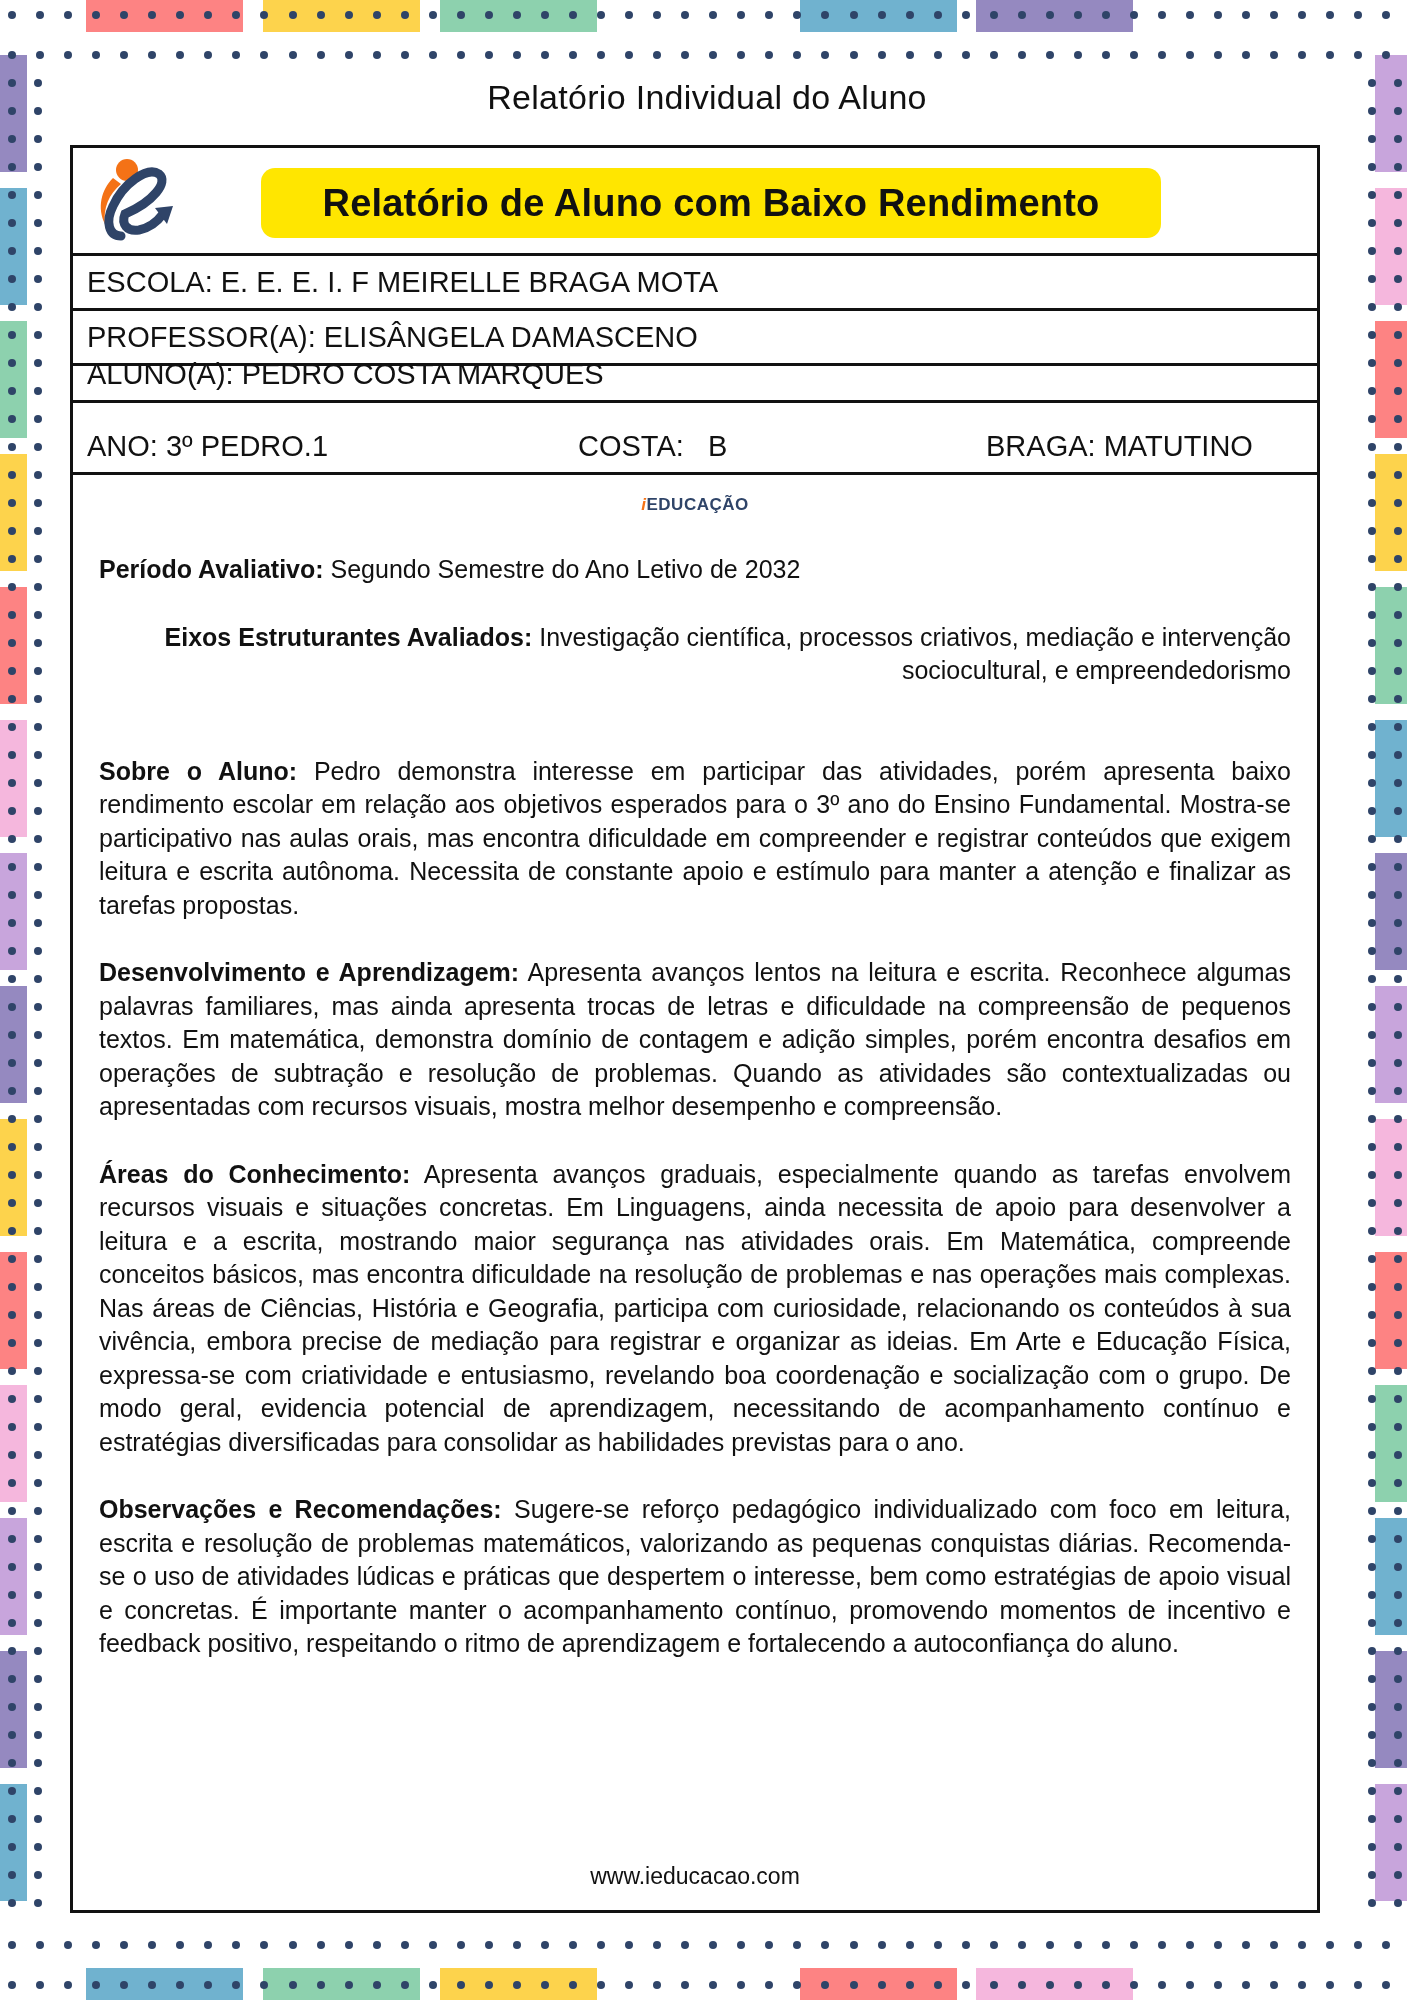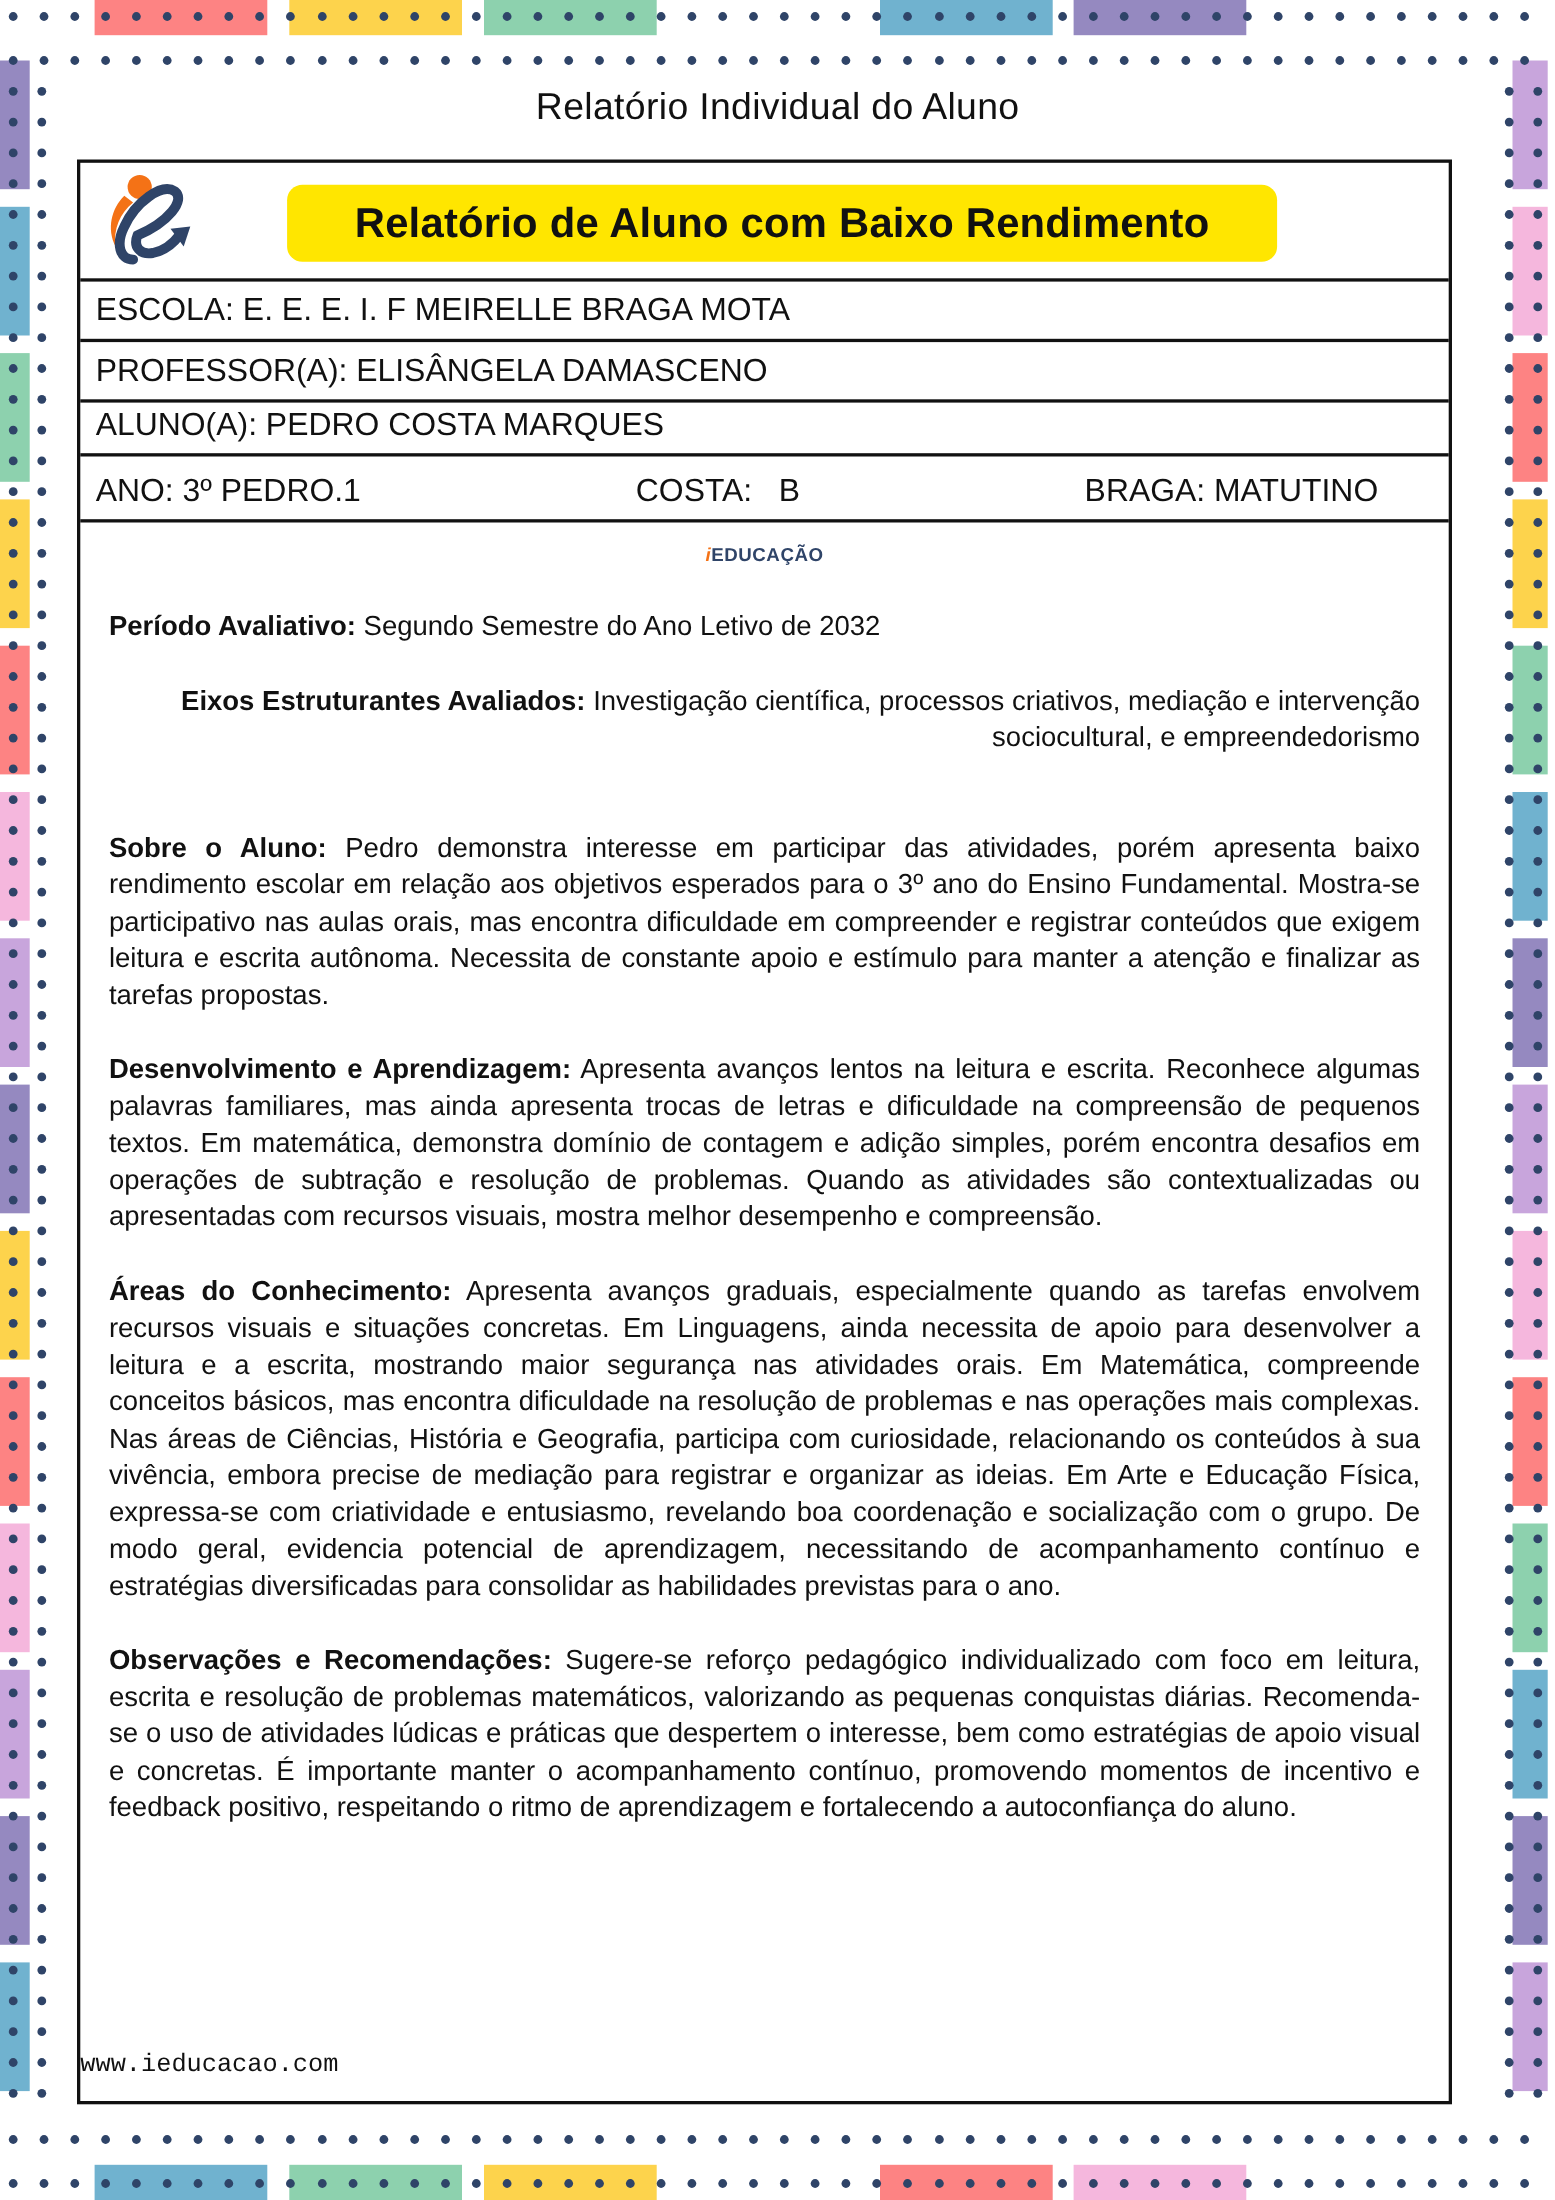--- a/index.html
+++ b/index.html
@@ -13,31 +13,31 @@
          border:3px solid #111; box-sizing:border-box; background:#fff; }
   .hdr { position:absolute; left:0; top:0; width:100%; height:108px; border-bottom:3px solid #111; box-sizing:border-box; }
   .logo { position:absolute; left:18px; top:8px; width:95px; height:92px; }
   .banner { position:absolute; left:188px; top:20px; width:900px; height:70px; background:#ffe600;
             border-radius:14px; display:flex; align-items:center; justify-content:center;
             font-weight:bold; font-size:38px; color:#111; letter-spacing:0.2px; }
   .row { position:absolute; left:0; width:100%; border-bottom:3px solid #111; box-sizing:border-box;
          font-size:29px; padding-left:14px; display:flex; align-items:center; color:#111; }
   .r1 { top:108px; height:55px; }
   .r2 { top:163px; height:55px; }
-  .r3 { top:212px; height:55px; }
+  .r3 { top:200px; height:55px; }
   .r4 { top:273px; height:54px; }
   .r4 span { position:absolute; }
   .brand { position:absolute; top:347px; left:0; width:100%; text-align:center; font-weight:bold;
            font-size:17px; color:#2f4468; letter-spacing:0.5px; }
   .brand .i { color:#f47216; font-style:italic; }
   .content { position:absolute; left:26px; right:26px; top:405px; font-size:25px; line-height:33.5px; color:#111; }
   .content p { margin:0 0 34px 0; text-align:justify; }
   .content p.gap { margin-bottom:67px; }
   .content b { font-weight:bold; }
-  .footer { position:absolute; left:0; width:100%; bottom:20px; font-size:23px; color:#111;font-family:Liberation Mono, monospace; }
+  .footer { position:absolute; left:0; width:100%; bottom:20px; text-align:center; font-size:23px; color:#111; }
 </style>
 </head>
 <body>
 
 <div id="decor">
     <div class="strip" style="left: 86px; top: 0px; width: 157px; height: 32px; background: rgb(253, 131, 131);"></div>
     <div class="strip" style="left: 263px; top: 0px; width: 157px; height: 32px; background: rgb(253, 211, 76);"></div>
     <div class="strip" style="left: 440px; top: 0px; width: 157px; height: 32px; background: rgb(141, 209, 174);"></div>
     <div class="strip" style="left: 800px; top: 0px; width: 157px; height: 32px; background: rgb(112, 178, 207);"></div>
     <div class="strip" style="left: 976px; top: 0px; width: 157px; height: 32px; background: rgb(149, 137, 192);"></div>

